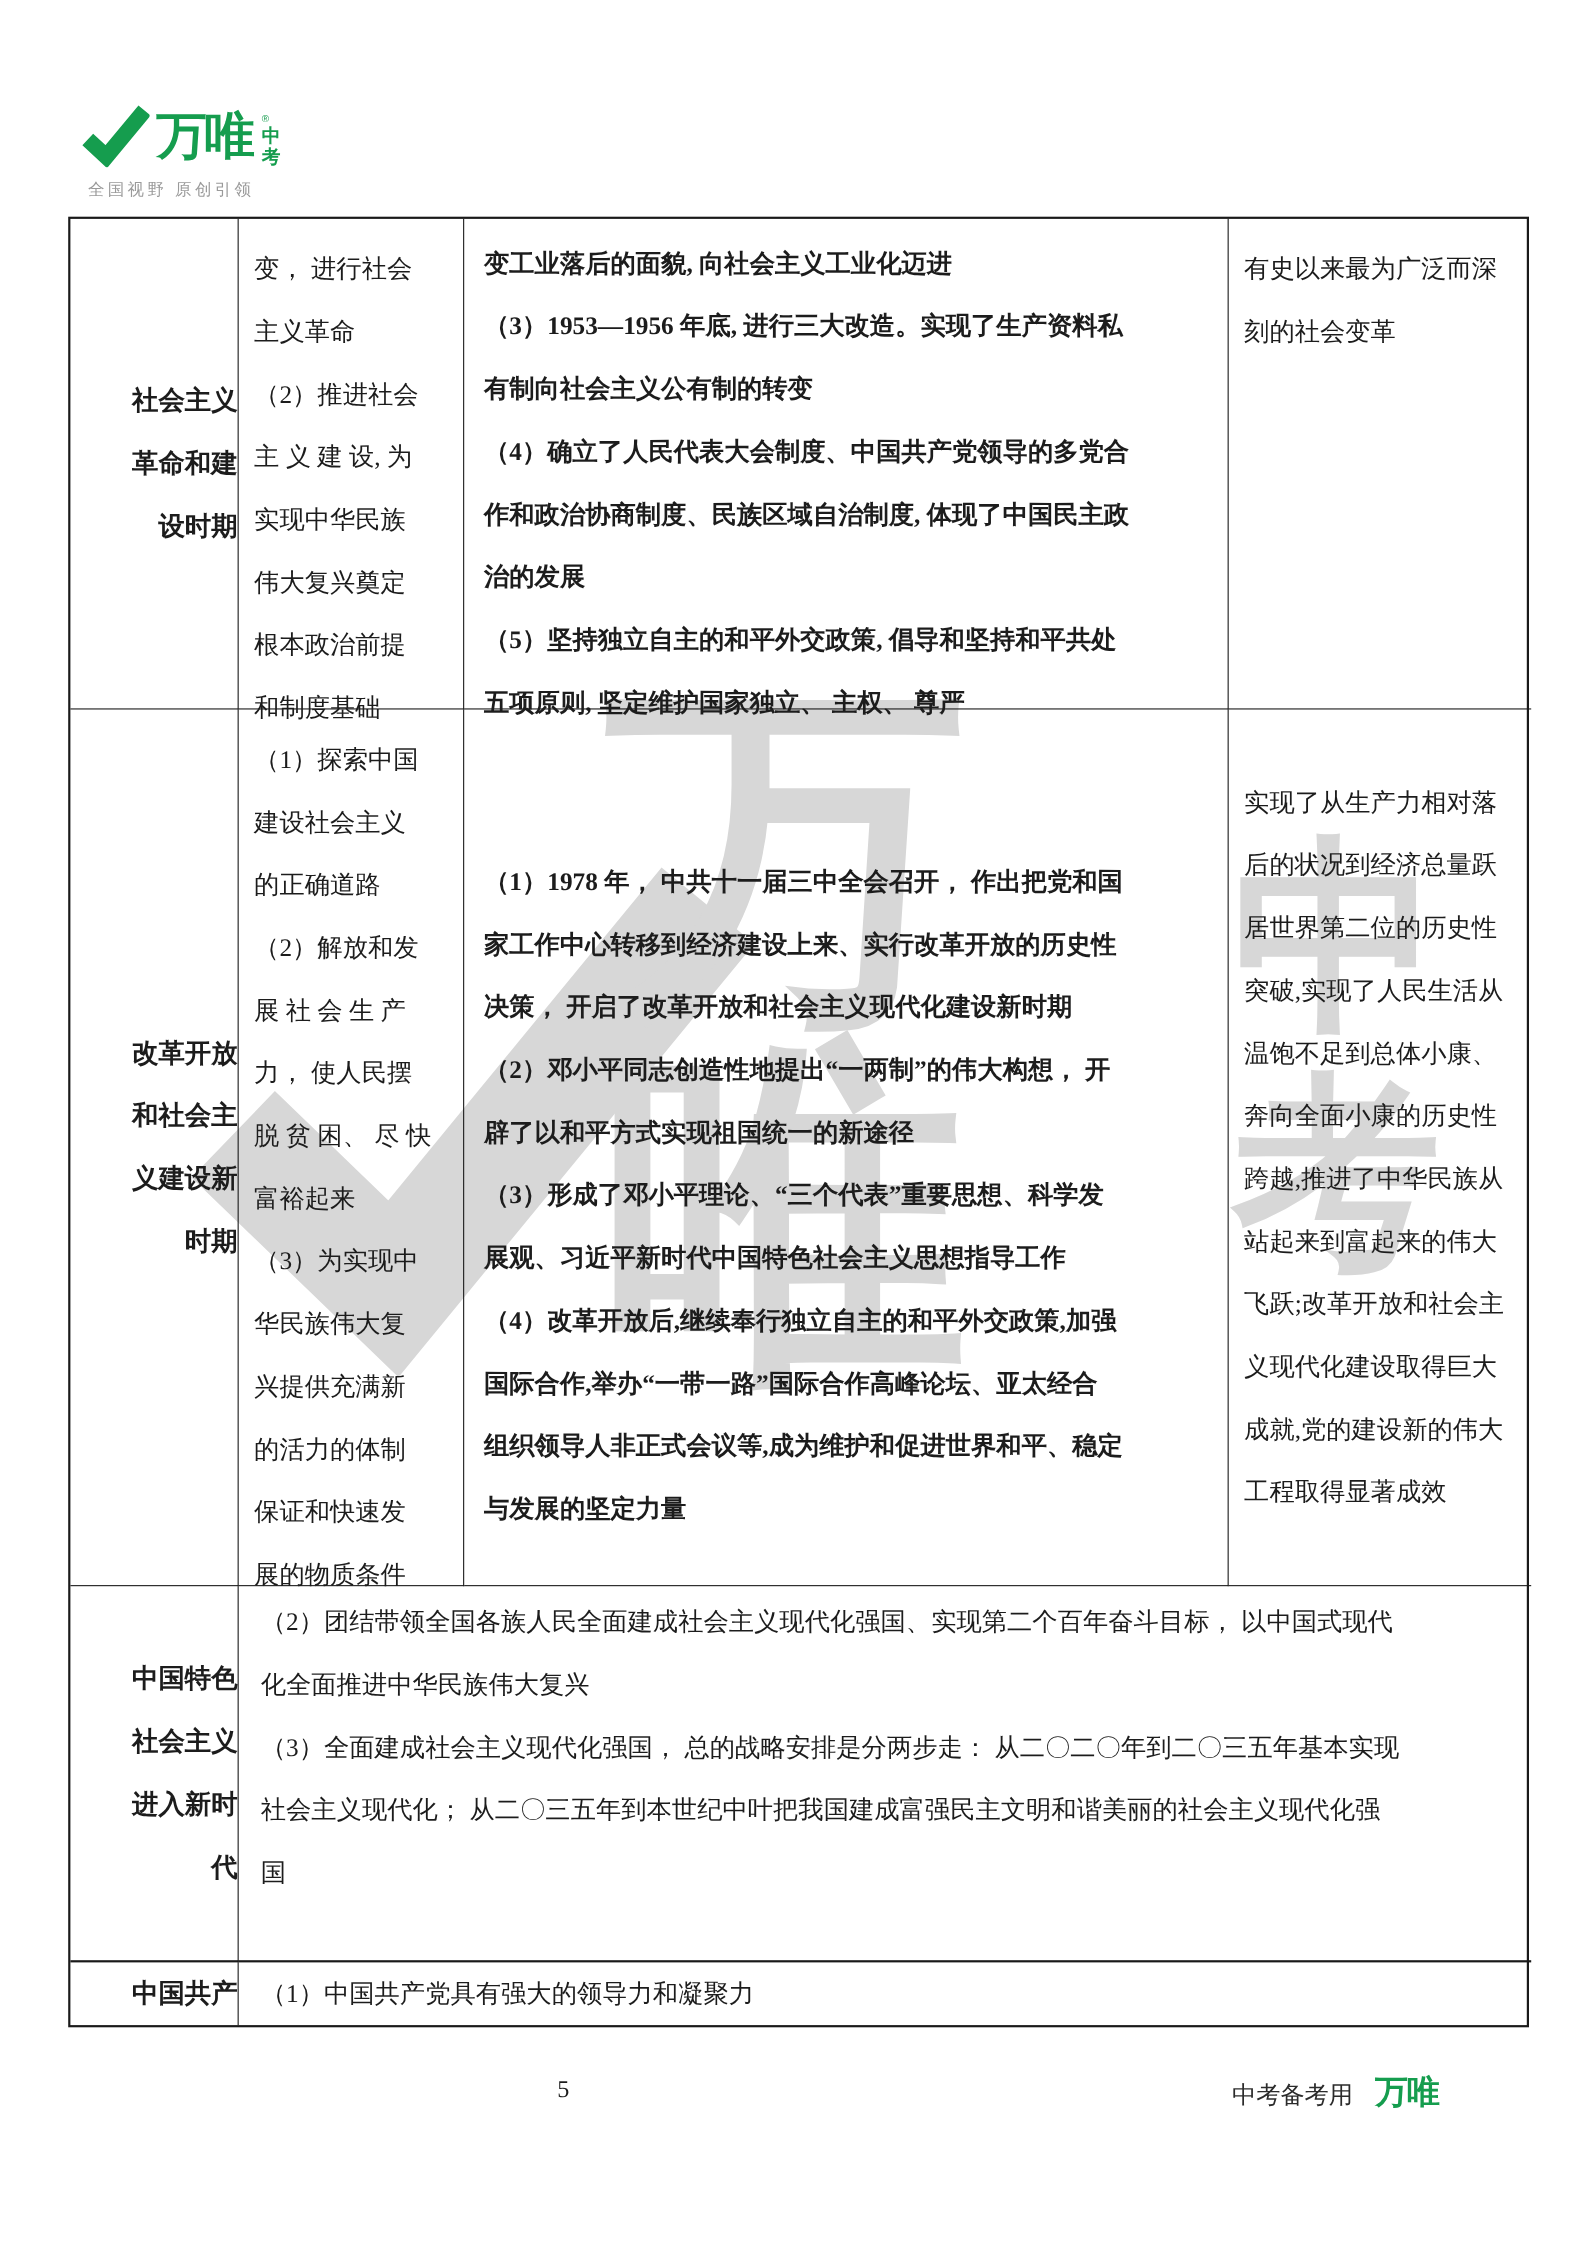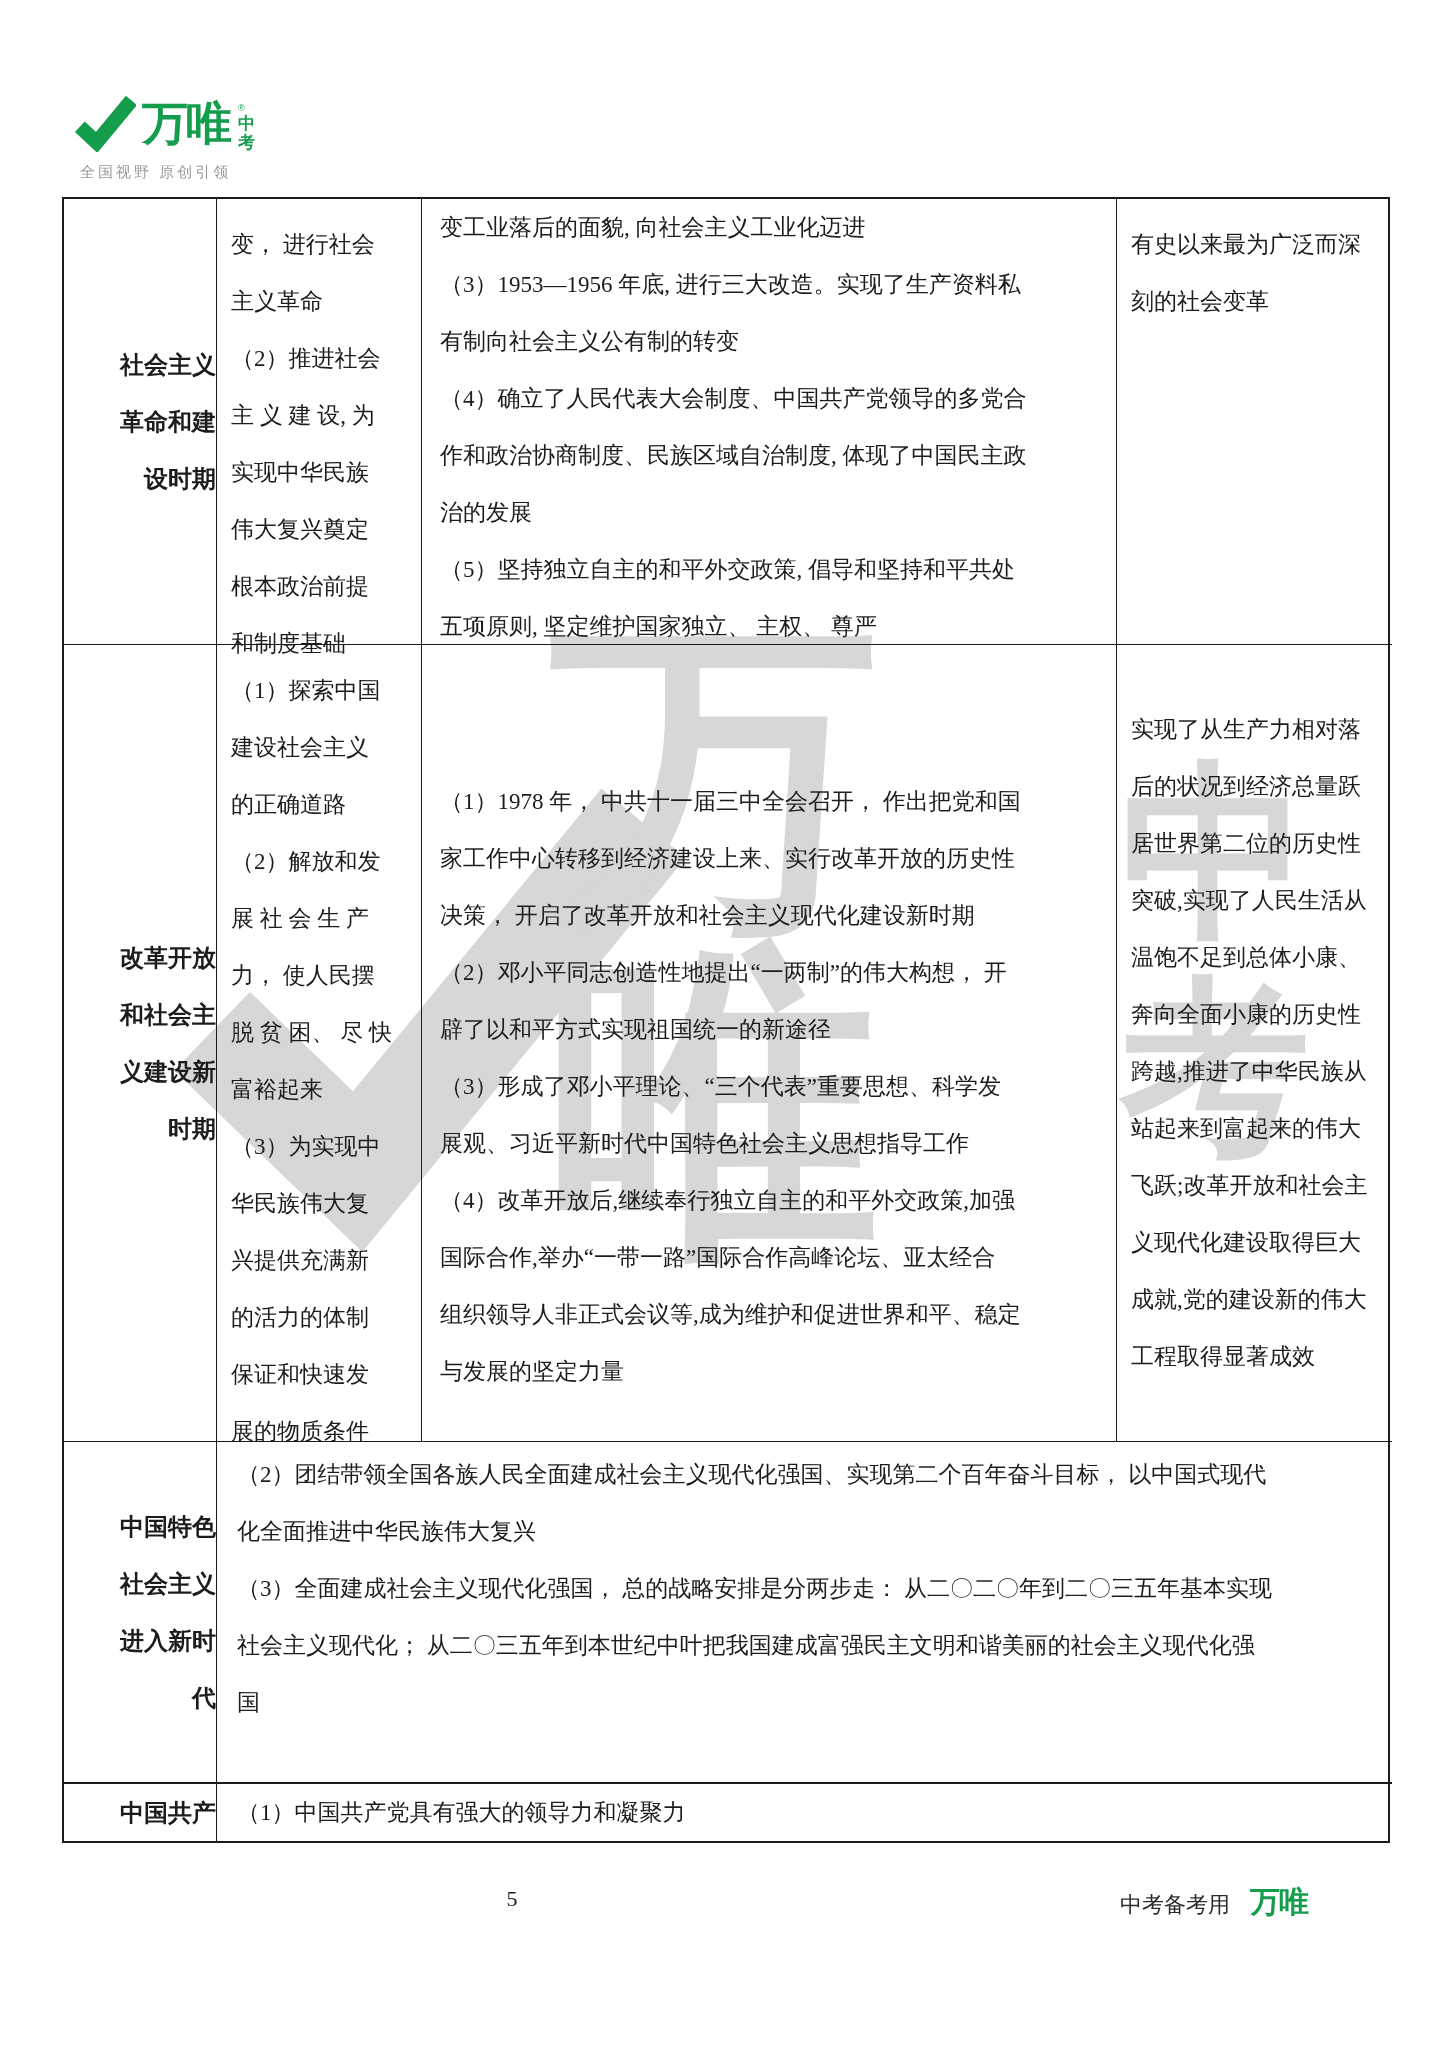--- a/index.html
+++ b/index.html
@@ -57,21 +57,21 @@
   .bR{border-right:1px solid #1a1a1a;}
   .bB{border-bottom:1px solid #1a1a1a;}
   .bB2{border-bottom:2px solid #1a1a1a;}
   .period{
     align-items:flex-end;justify-content:center;text-align:center;
     font-family:"Liberation Sans","DejaVu Sans",sans-serif;
     font-weight:700;font-size:24px;line-height:57px;
   }
   .mid{justify-content:center;}
   .pad-sm{padding:17px 14px;}
-  .pad-md{padding:0 18px;}
+  .pad-md{padding:12px 18px;font-weight:bold;}
   .pad-lg{padding:0 20px;}
   .r2c3{padding-top:128px;}
   .r3m{padding-top:4px;}
   .merged{grid-column:2/5;}
   .ln{white-space:nowrap;}
   
   .page-num{
     position:absolute;left:492px;top:1886px;width:40px;text-align:center;
     font-size:22px;color:#1c1c1c;
   }

